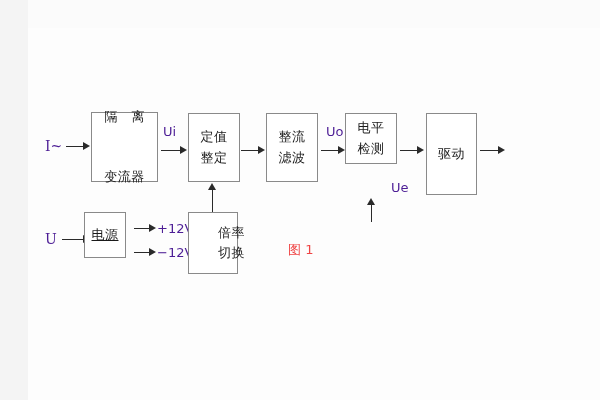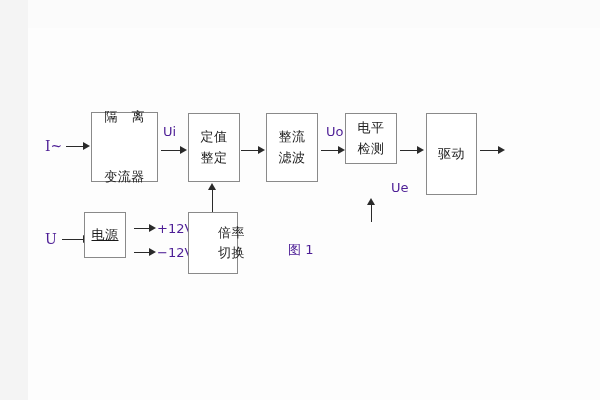--- a/index.html
+++ b/index.html
@@ -77,21 +77,21 @@
   .arrow-u {
     position: absolute;
     width: 0; height: 0;
     border-left: 4px solid transparent;
     border-right: 4px solid transparent;
     border-bottom: 7px solid #2a2a2a;
   }
   .caption {
     position: absolute;
     font-size: 13px;
-    color: #4c1d95;
+    color: #ef4444;
     white-space: nowrap;
     text-align: center;
   }
 </style>
 </head>
 <body>
 
 <div id="canvas">
 
   <div class="top-gutter"></div>

